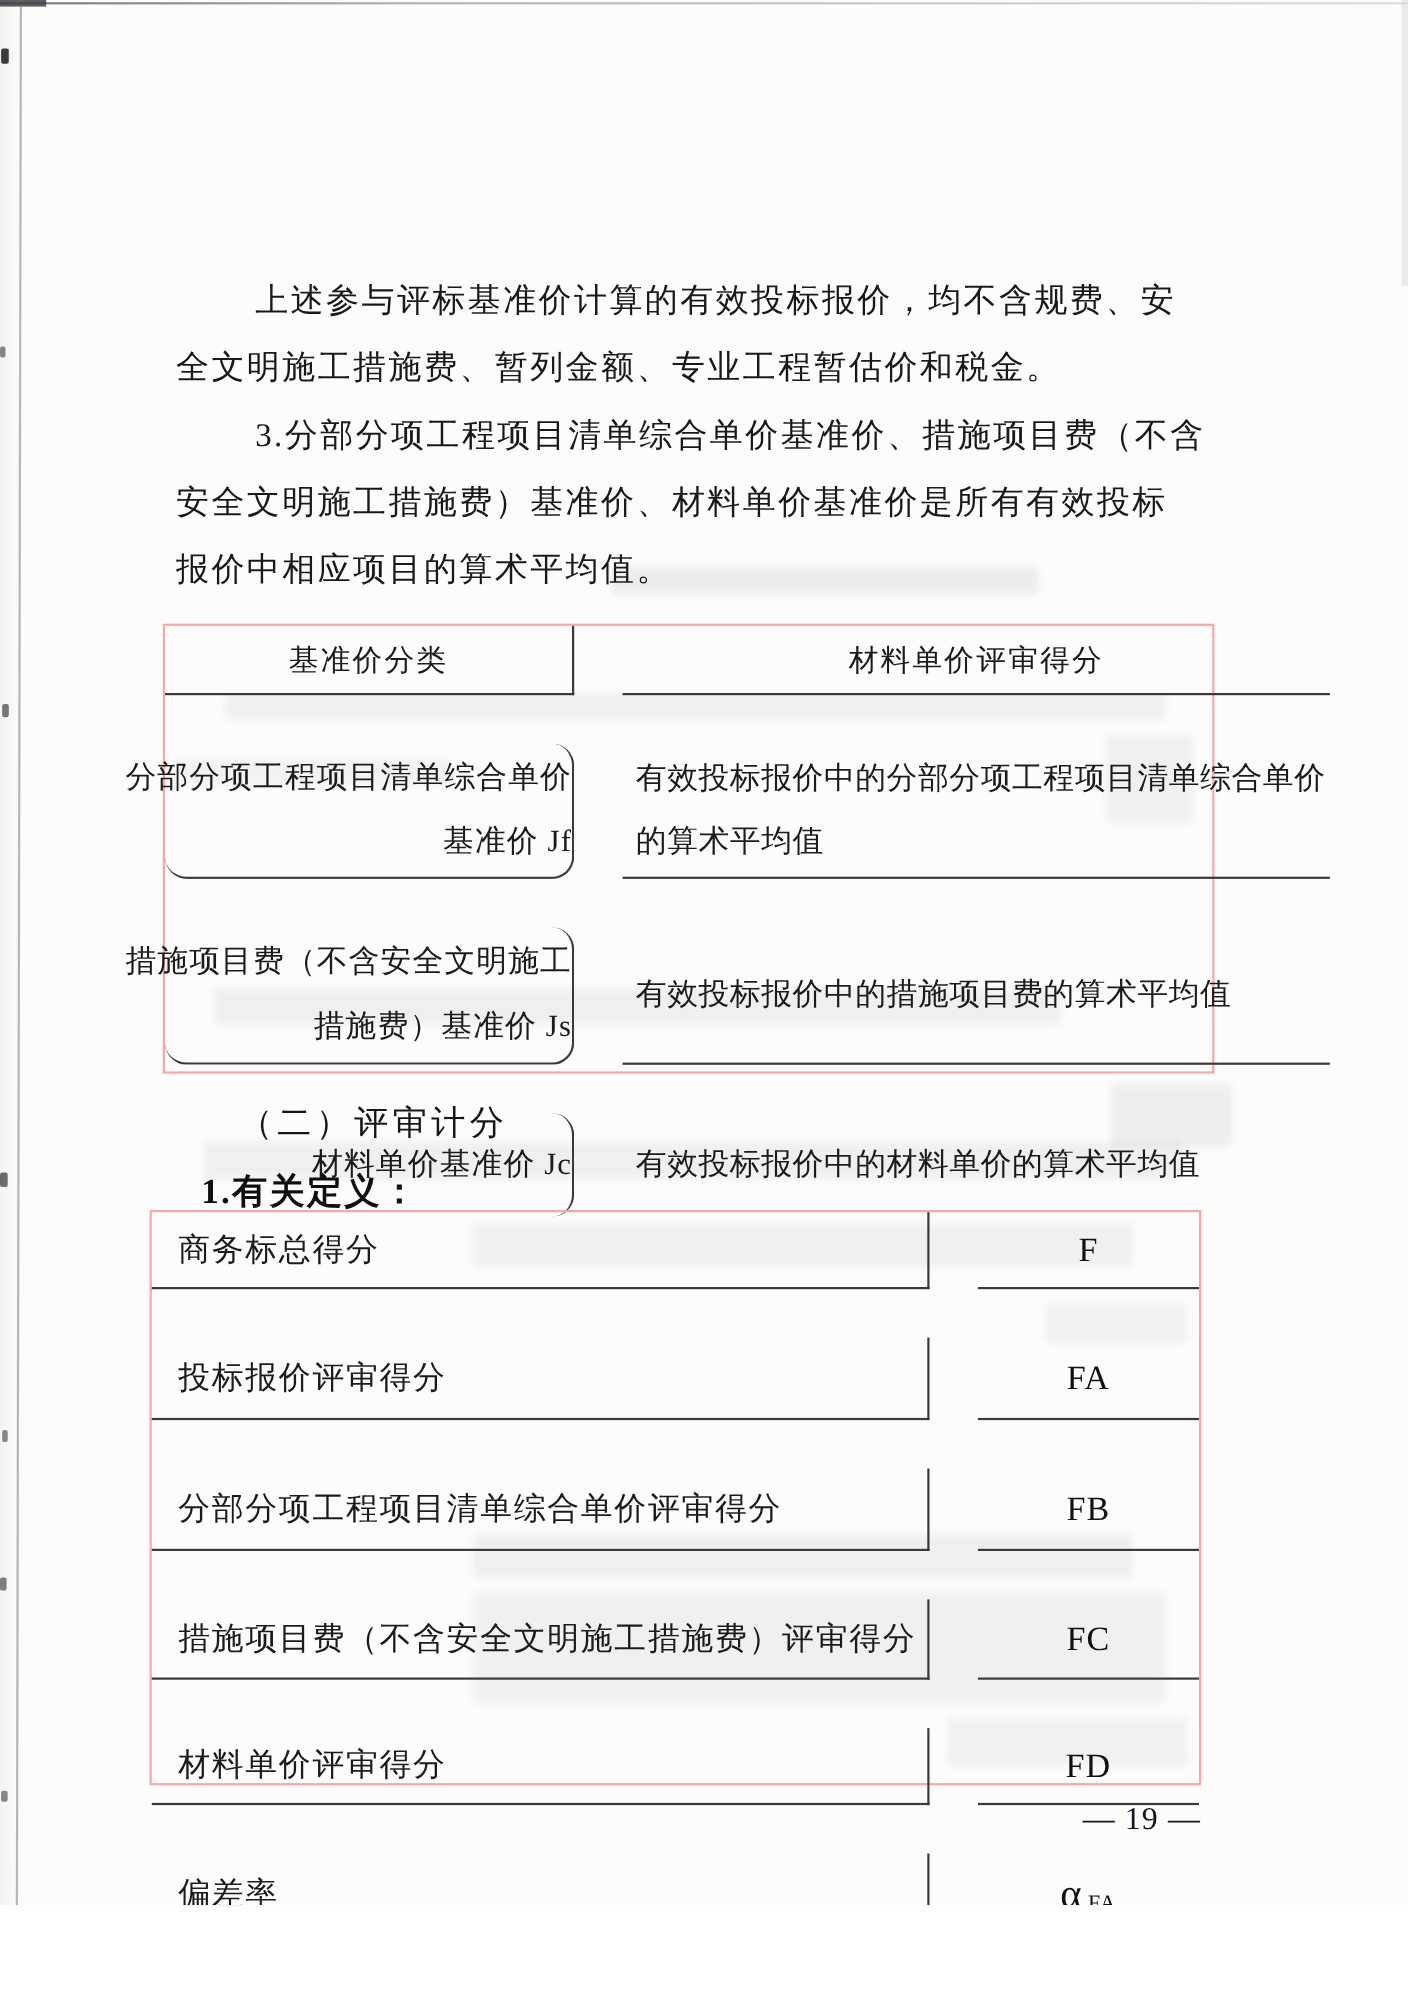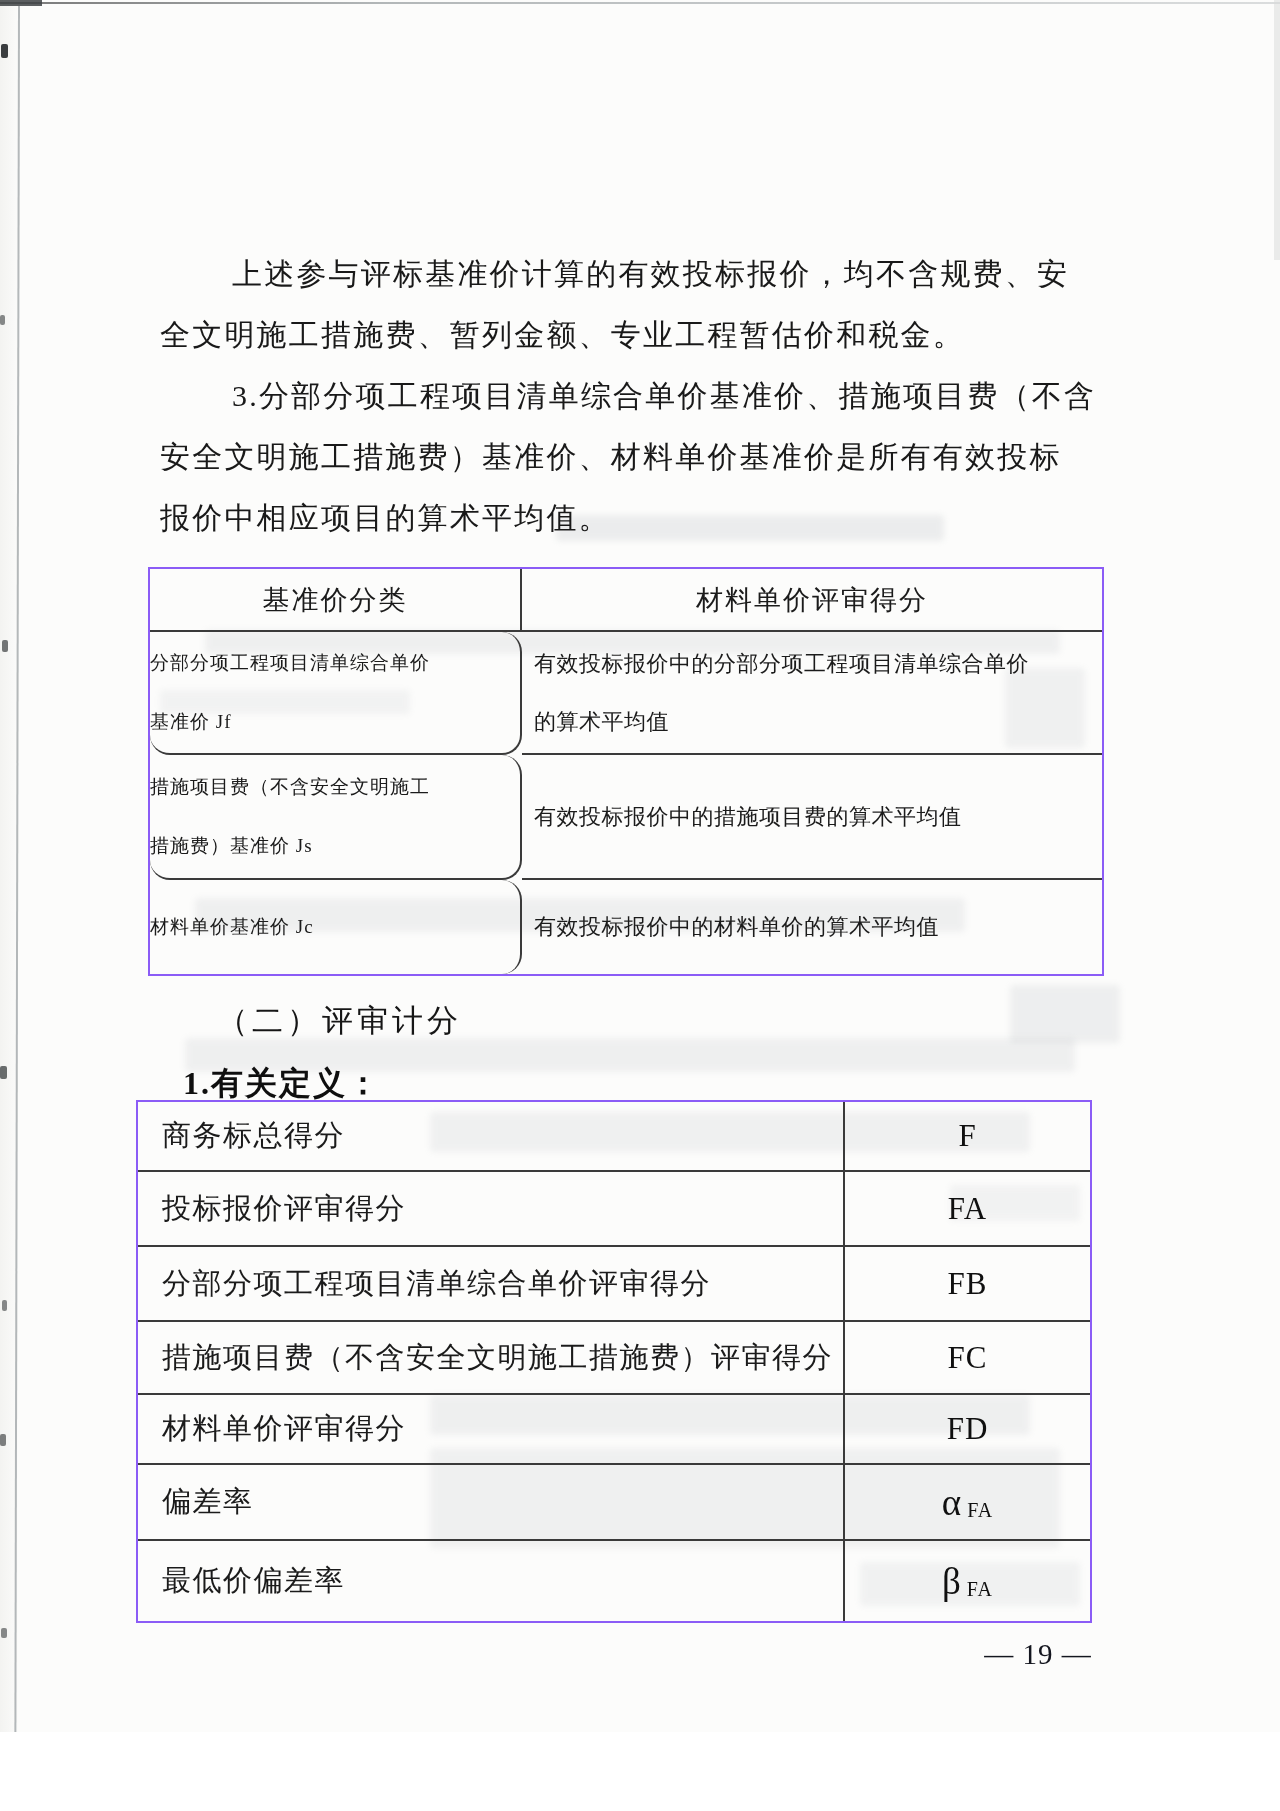--- a/index.html
+++ b/index.html
@@ -26,33 +26,33 @@
   .bodytext{position:absolute;left:160px;top:243px;width:930px;
     font-size:30px;line-height:61px;letter-spacing:2.2px;color:#191919;}
   .bodytext .tline{white-space:nowrap;}
   .bodytext .indent{text-indent:72px;}
 
   
   .h2{position:absolute;left:217px;top:1000px;font-size:31px;letter-spacing:4px;color:#161616;}
   .h3{position:absolute;left:183px;top:1062px;font-size:32px;font-weight:700;letter-spacing:2px;color:#0f0f0f;}
 
   
-  .tbl{position:absolute;display:grid;border:2px solid #8b5cf6;}
+  .tbl{position:absolute;display:grid;border:2px solid #fca5a5;gap:44px;}
   .cell{border-right:2px solid #3a3a3a;border-bottom:2px solid #3a3a3a;
     display:flex;box-sizing:border-box;background:transparent;}
   .cell.lastcol{border-right:none;}
   .cell.lastrow{border-bottom:none;}
 
   #table1{left:148px;top:567px;width:952px;height:405px;
     grid-template-columns:372px 1fr;grid-template-rows:63px 123px 125px 94px;}
   #table1 .hdr{align-items:center;justify-content:center;font-size:27px;letter-spacing:2px;}
-  #table1 .c-cat{flex-direction:column;align-items:flex-start;justify-content:center;
-    gap:27px;font-size:19px;letter-spacing:1px;text-align:center;border-radius:20px;}
+  #table1 .c-cat{flex-direction:column;align-items:flex-end;justify-content:center;
+    gap:27px;font-size:28px;letter-spacing:1px;text-align:center;border-radius:20px;}
   #table1 .c-method{flex-direction:column;align-items:flex-start;justify-content:center;
-    gap:26px;font-size:22px;letter-spacing:.5px;padding-left:12px;padding-right:4px;}
+    gap:26px;font-size:28px;letter-spacing:.5px;padding-left:12px;padding-right:4px;}
   .tline2{white-space:nowrap;line-height:32px;}
   .tline2:empty{display:none;}
 
   #table2{left:136px;top:1100px;width:952px;height:519px;
     grid-template-columns:707px 1fr;
     grid-template-rows:70px 75px 75px 73px 70px 76px 80px;}
   #table2 .c-term{align-items:center;padding-left:24px;font-size:29px;
     letter-spacing:1.5px;white-space:nowrap;}
   #table2 .c-sym{align-items:center;justify-content:center;
     font-size:31px;letter-spacing:1px;color:#101010;}

